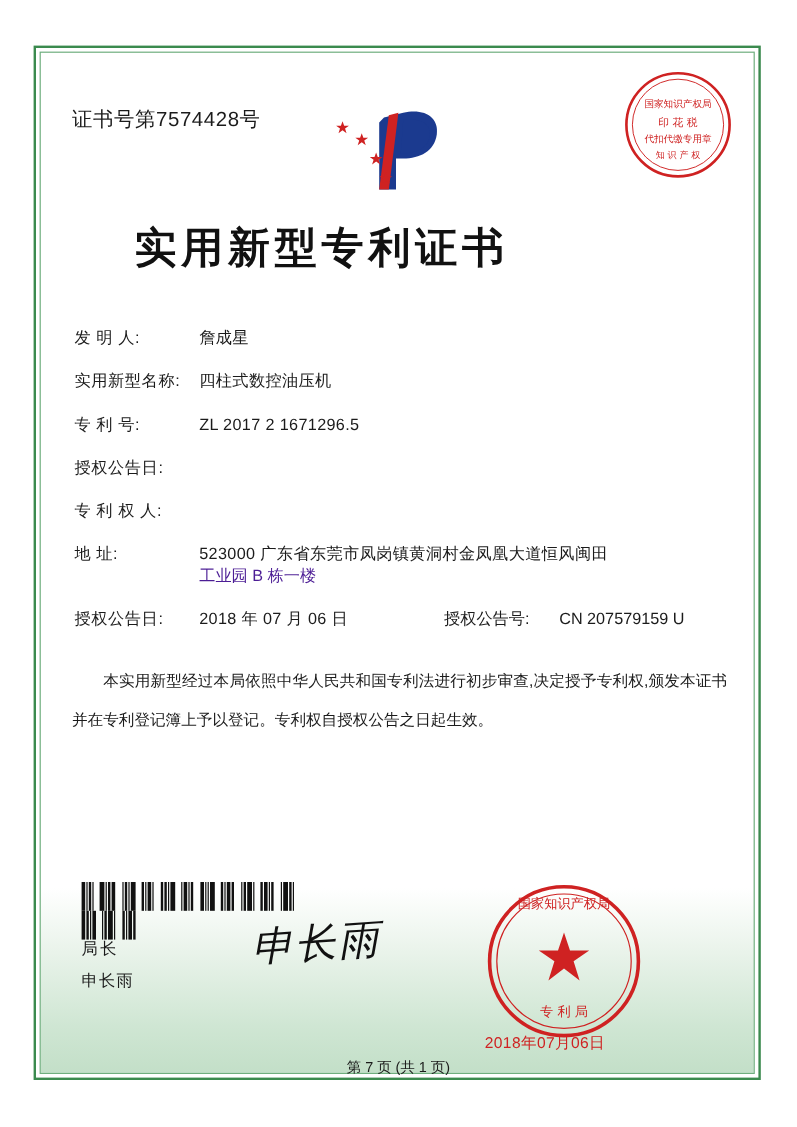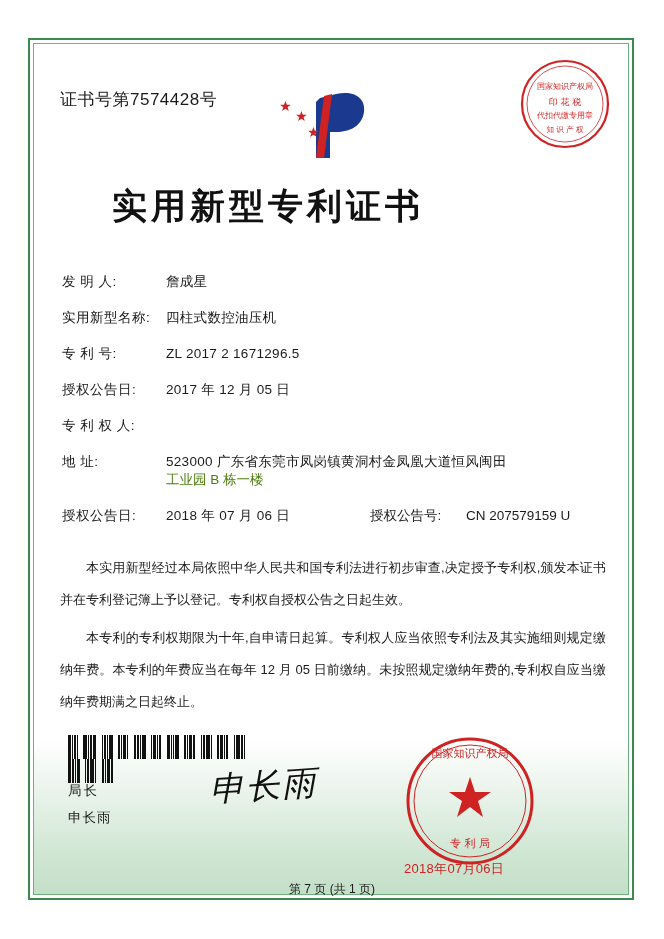--- a/index.html
+++ b/index.html
@@ -124,21 +124,21 @@
     position: absolute;
     left: 104px;
     top: 0;
     color: #1b1b1b;
     letter-spacing: 0.3px;
   }
   .field-value2 {
     position: absolute;
     left: 104px;
     top: 18px;
-    color: #4d7c0f;
+    color: #4c1d95;
   }
   .field-right-label {
     position: absolute;
     left: 308px;
     top: 0;
     color: #1b1b1b;
   }
   .field-right-value {
     position: absolute;
     left: 404px;
@@ -291,21 +291,20 @@
         <span class="field-value">四柱式数控油压机</span>
       </div>
 
       <div class="field-row">
         <span class="field-label">专 利 号:</span>
         <span class="field-value">ZL 2017 2 1671296.5</span>
       </div>
 
       <div class="field-row">
         <span class="field-label">授权公告日:</span>
-        <span class="field-value">2017 年 12 月 05 日</span>
       </div>
 
       <div class="field-row">
         <span class="field-label">专 利 权 人:</span>
       </div>
 
       <div class="field-row row-address">
         <span class="field-label">地      址:</span>
         <span class="field-value">523000 广东省东莞市凤岗镇黄洞村金凤凰大道恒风闽田</span>
         <span class="field-value2">工业园 B 栋一楼</span>
@@ -315,21 +314,20 @@
         <span class="field-label">授权公告日:</span>
         <span class="field-value">2018 年 07 月 06 日</span>
         <span class="field-right-label">授权公告号:</span>
         <span class="field-right-value">CN 207579159 U</span>
       </div>
 
     </div>
 
     <div class="body-text">
       <p>本实用新型经过本局依照中华人民共和国专利法进行初步审查,决定授予专利权,颁发本证书并在专利登记簿上予以登记。专利权自授权公告之日起生效。</p>
-      <p>本专利的专利权期限为十年,自申请日起算。专利权人应当依照专利法及其实施细则规定缴纳年费。本专利的年费应当在每年 12 月 05 日前缴纳。未按照规定缴纳年费的,专利权自应当缴纳年费期满之日起终止。</p>
     </div>
 
     <div class="barcode">
       <i style="width:3px"></i><i style="width:1px"></i><i style="width:2px"></i><i style="width:1px"></i>
       <i style="width:4px"></i><i style="width:1px"></i><i style="width:2px"></i><i style="width:3px"></i>
       <i style="width:1px"></i><i style="width:2px"></i><i style="width:1px"></i><i style="width:4px"></i>
       <i style="width:2px"></i><i style="width:1px"></i><i style="width:3px"></i><i style="width:1px"></i>
       <i style="width:2px"></i><i style="width:2px"></i><i style="width:1px"></i><i style="width:4px"></i>
       <i style="width:1px"></i><i style="width:3px"></i><i style="width:1px"></i><i style="width:2px"></i>
       <i style="width:3px"></i><i style="width:1px"></i><i style="width:1px"></i><i style="width:4px"></i>

